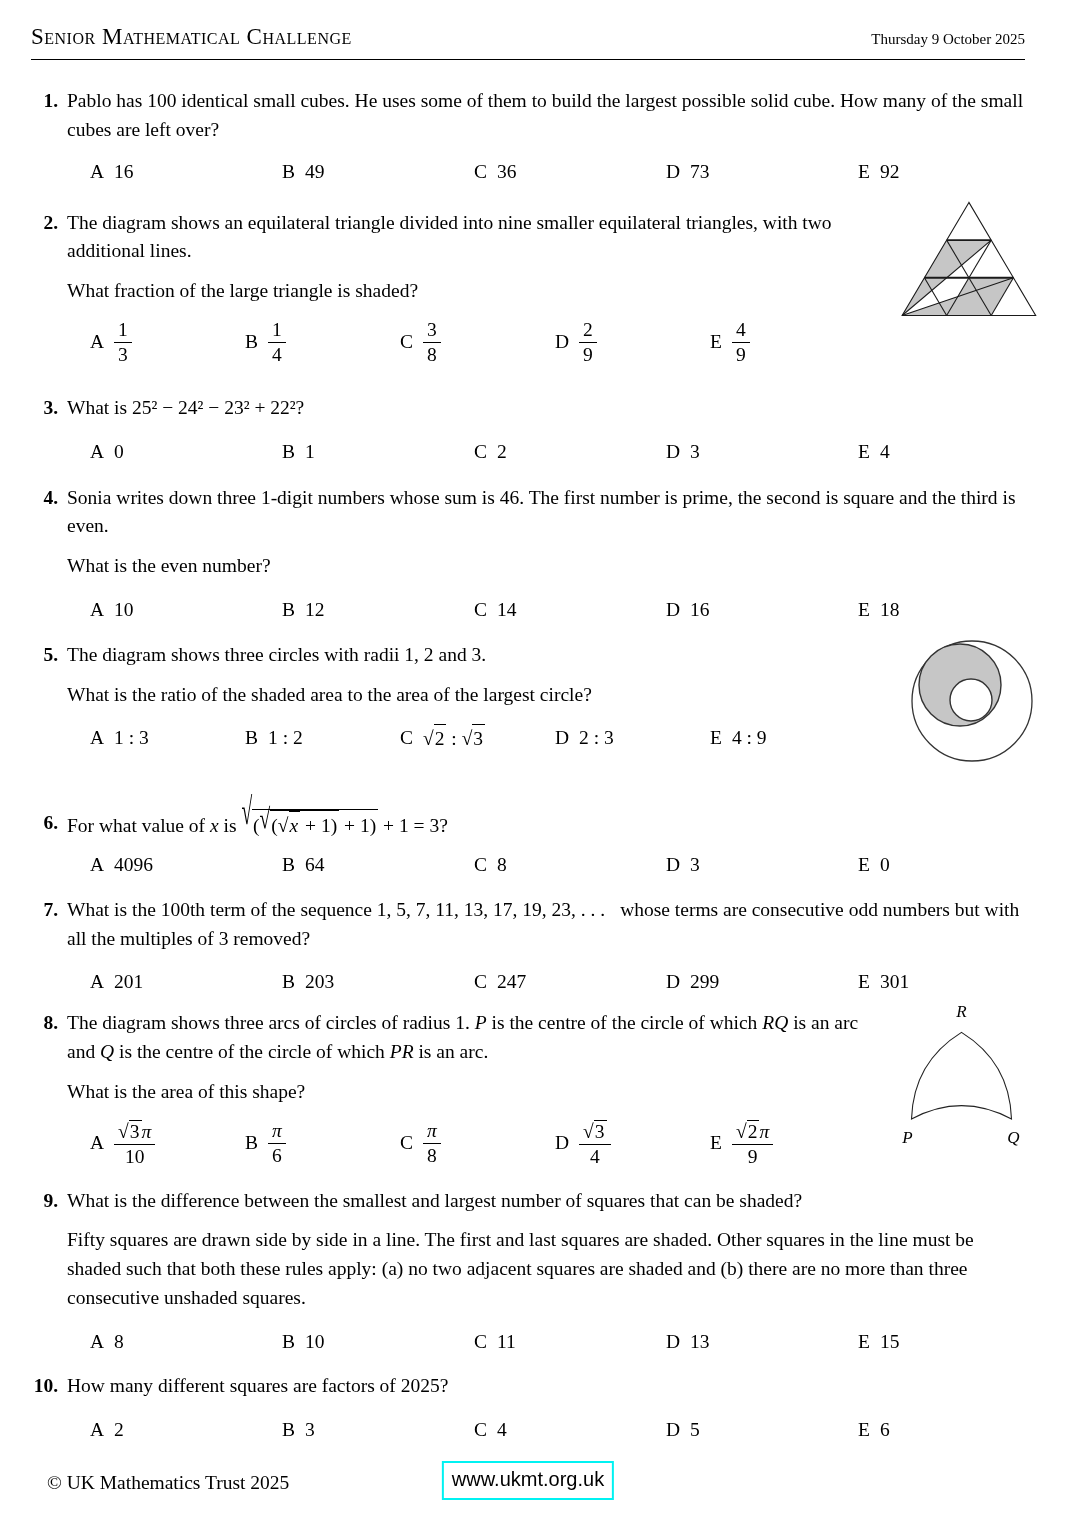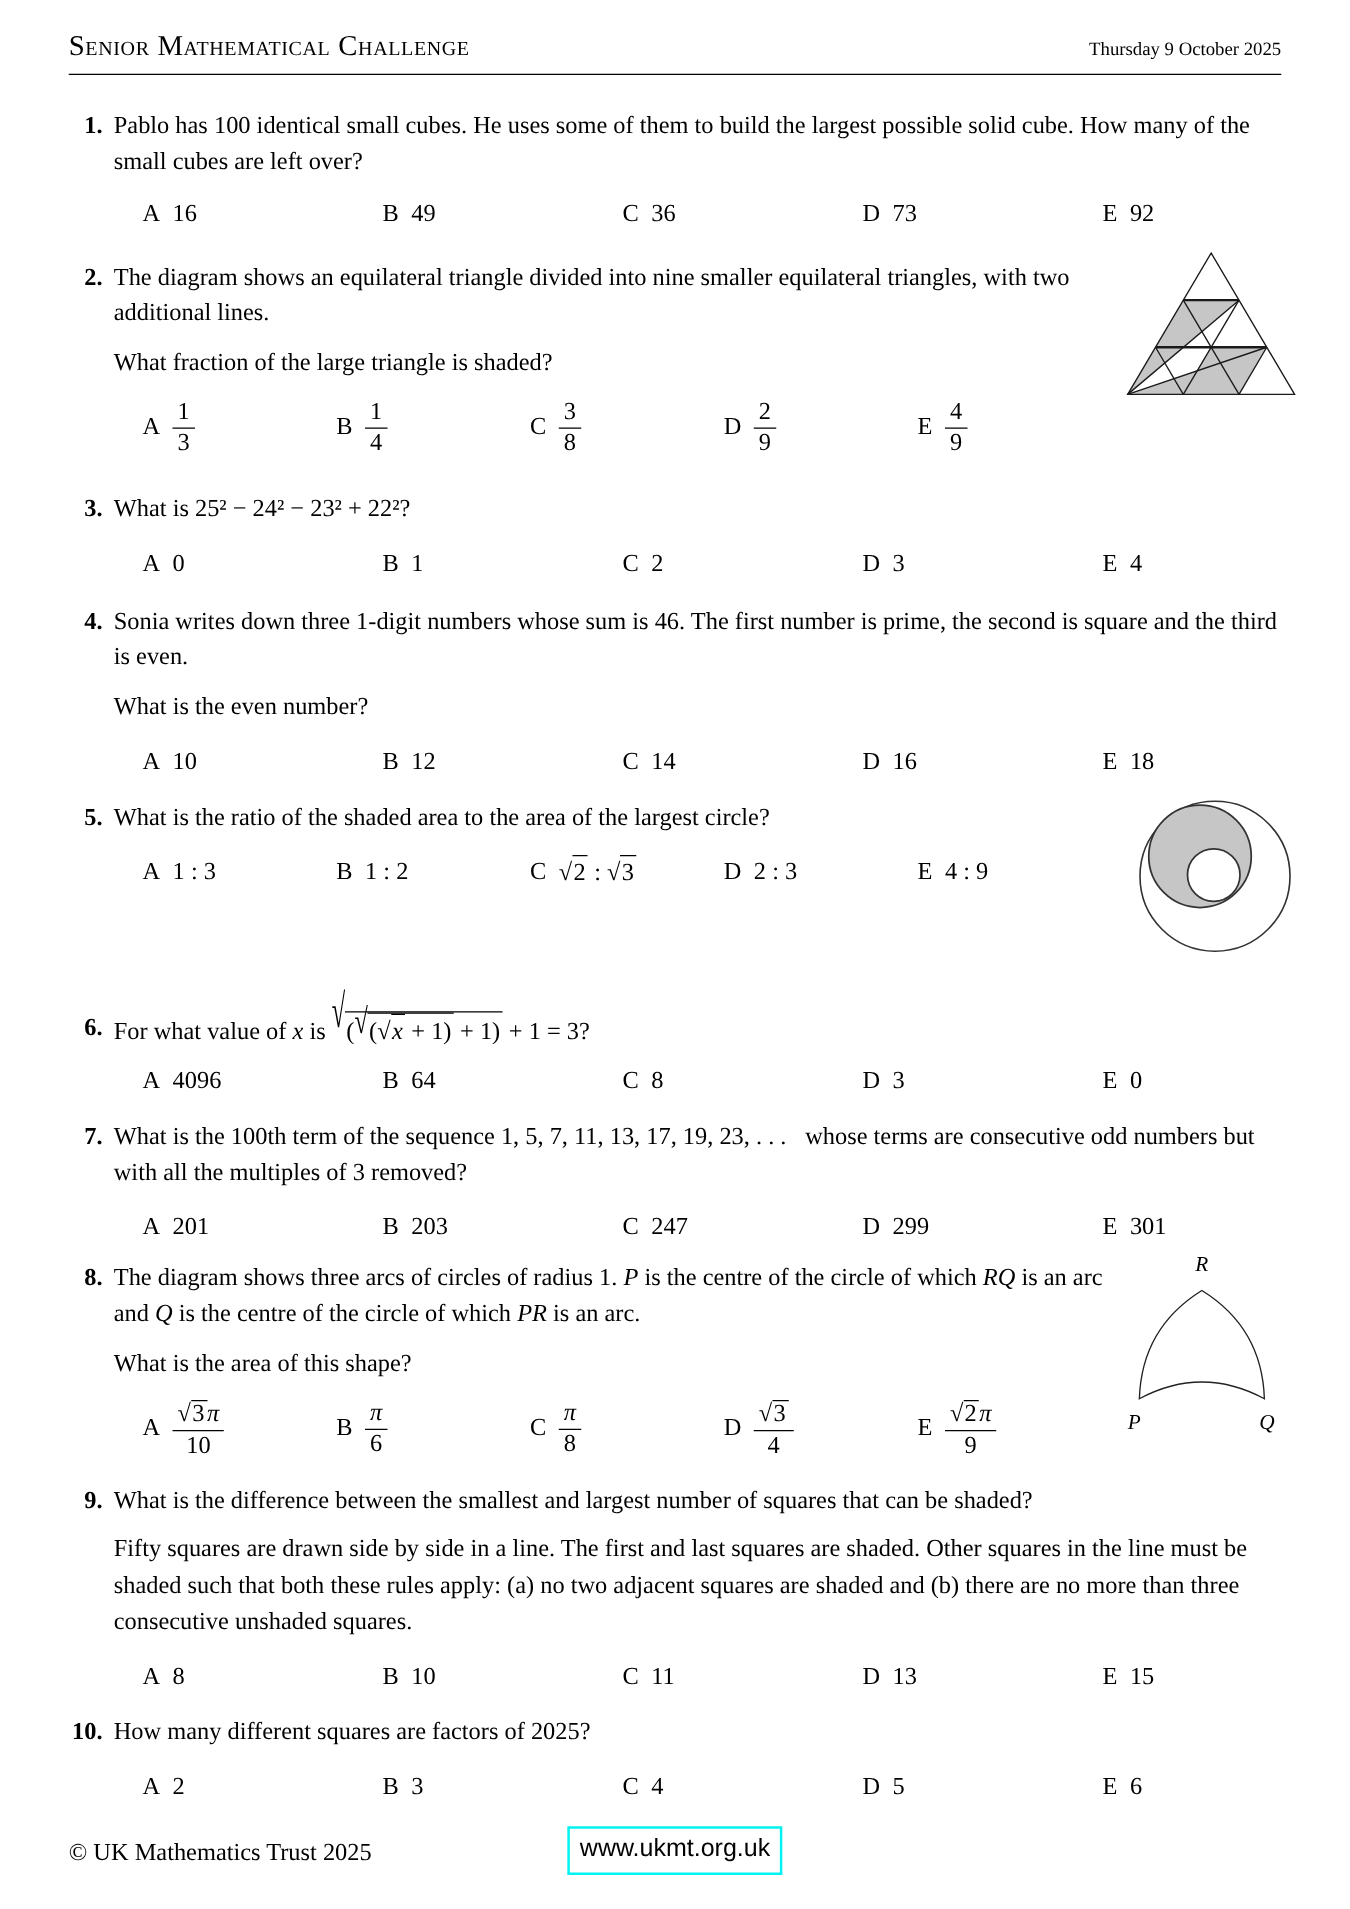--- a/index.html
+++ b/index.html
@@ -2,21 +2,21 @@
 <html><head>
 <meta charset="utf-8">
 <style>
   * { box-sizing: border-box; }
   html,body { margin:0; padding:0; }
   body {
     width:1080px; height:1527px; background:#ffffff; color:#000;
     font-family:"Liberation Serif","DejaVu Serif",serif;
     font-size:19.5px; line-height:1.48; overflow:hidden;
   }
-  .page { padding:20px 55px 0 55px; position:relative; height:100%; }
+  .page { padding:20px 55px 0 31px; position:relative; height:100%; }
 
   .hdr { display:flex; justify-content:space-between; align-items:baseline;
          border-bottom:1.6px solid #000; padding-bottom:5px; }
   .title { font-variant:small-caps; font-size:23px; letter-spacing:.5px; }
   .date  { font-size:15px; }
 
   .q  { display:flex; position:relative; }
   .qn { width:36px; min-width:36px; text-align:right; padding-right:9px; font-weight:bold; }
   .qb { flex:1; position:relative; }
   .qp { margin:0; }
@@ -38,21 +38,21 @@
   .sqrt::before { content:"√"; display:inline-block; }
   .sqrt.s2::before { transform:scaleY(1.45); transform-origin:center bottom; }
   .sqrt.s3::before { transform:scaleY(1.95); transform-origin:center bottom; }
   .rad { display:inline-block; border-top:1.2px solid #000; padding:0 2px 0 1px; }
   .wgap { display:inline-block; width:15px; }
   .q6line { margin-top:0; }
 
   .diagram { position:absolute; }
 
   .footer { position:relative; margin-top:16px; height:44px; }
-  .copy { position:absolute; left:0; top:8px; }
+  .copy { position:absolute; left:16px; top:8px; }
   .linkbox { position:absolute; left:50%; transform:translateX(-50%); top:0;
              border:2.5px solid #00f2f2; padding:2px 8px 4px 8px;
              font-family:"Liberation Sans","DejaVu Sans",sans-serif; font-size:20px;text-align:center; }
 </style>
 </head>
 <body>
 
 <div class="page">
 
   <div class="hdr">
@@ -208,20 +208,21 @@
             <span class="l">E</span>
             <span>18</span>
           </span>
       </div>
     </div>
   </div>
 
   <div class="q" style="margin-top:16px; min-height:138px;">
     <div class="qn">5.</div>
     <div class="qb">
+      <p class="qp tw">The diagram shows three circles with radii 1, 2 and 3.</p>
       <p class="qp tw">What is the ratio of the shaded area to the area of the largest circle?</p>
       <div class="opts narrow" style="margin-top:14px;">
         <span class="opt">
             <span class="l">A</span>
             <span>1 : 3</span>
           </span>
         <span class="opt">
             <span class="l">B</span>
             <span>1 : 2</span>
           </span>

